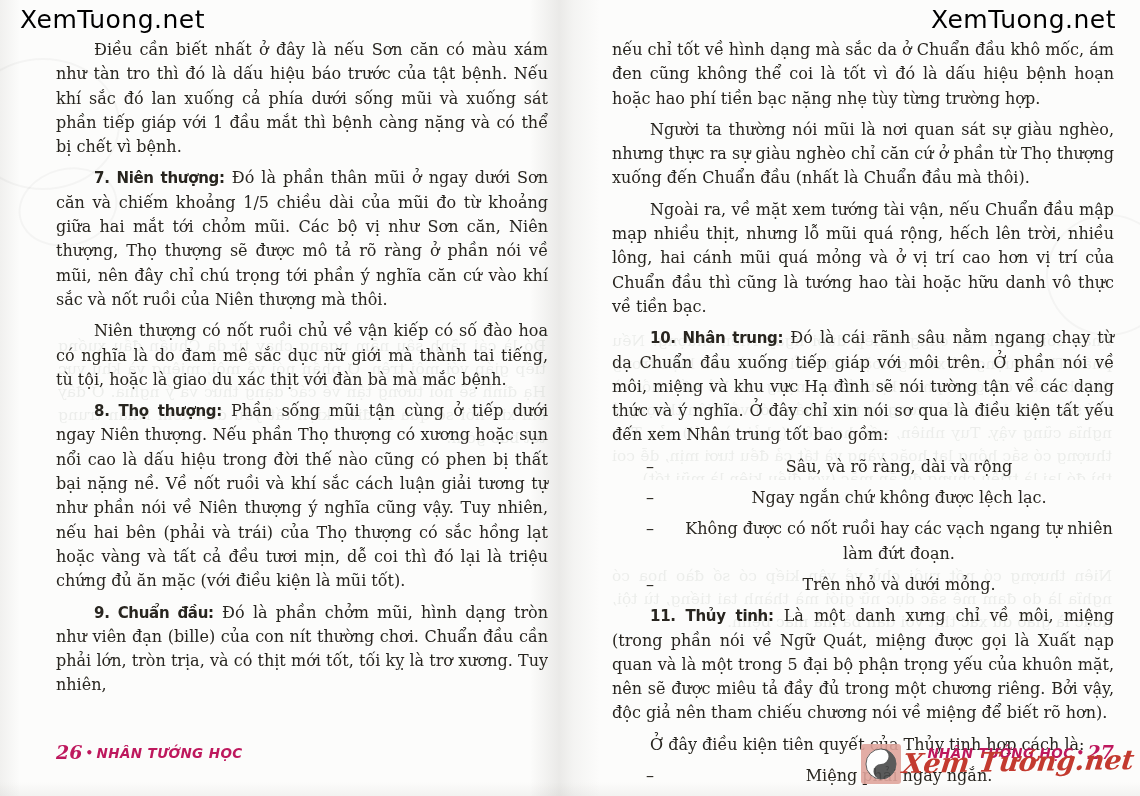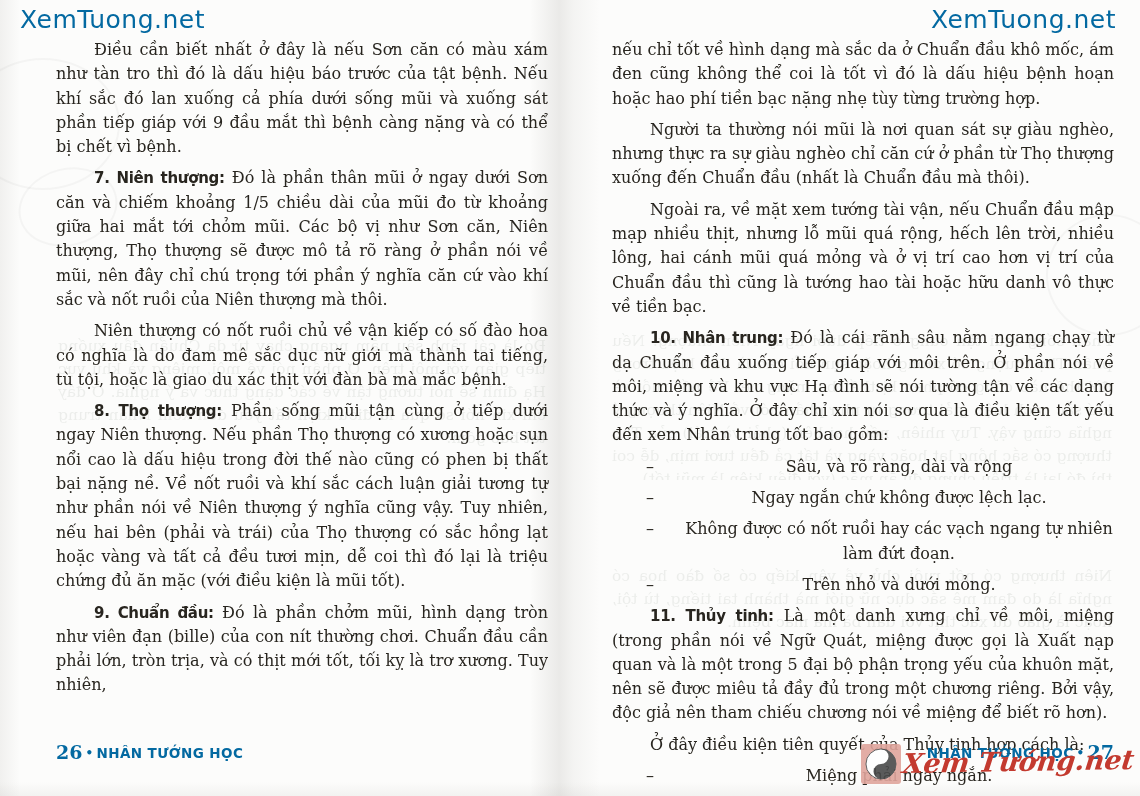--- a/index.html
+++ b/index.html
@@ -23,21 +23,21 @@
     pointer-events:none;
   }
   .edge-shade-bottom{
     position:absolute;left:0;bottom:0;width:100%;height:14px;
     background:linear-gradient(0deg, rgba(90,85,75,0.06), rgba(0,0,0,0));
     pointer-events:none;
   }
   .wm{
     position:absolute;top:5px;
     font-family:"DejaVu Sans", sans-serif;
-    font-size:25px;color:#0369a1;letter-spacing:0.5px;
+    font-size:25px;color:#000000;letter-spacing:0.5px;
   }
   .wm-left{left:20px;}
   .wm-right{right:24px;}
   .col{
     position:absolute;top:38px;
     text-align:justify;
     font-size:16px;line-height:24.3px;
   }
   .col-left{left:56px;width:492px;}
   .col-right{left:612px;width:502px;}
@@ -47,22 +47,23 @@
   .run-head{
     font-family:"DejaVu Sans", sans-serif;
     font-weight:700;font-size:15px;letter-spacing:-0.3px;
   }
   .bullet{display:flex;margin:0 0 7px 0;padding-left:34px;}
   .bullet .dash{width:38px;flex:none;}
   .bullet .btext{flex:1;text-align:center;}
   .footer{
     position:absolute;top:741px;
     font-family:"DejaVu Sans", sans-serif;
-    font-weight:700;font-size:13.5px;letter-spacing:0.4px;color:#0369a1;
+    font-weight:700;font-size:13.5px;letter-spacing:0.4px;color:#be185d;
     white-space:nowrap;
+    font-style:italic;
   }
   .footer-left{left:56px;}
   .footer-right{right:26px;}
   .page-num{
     font-family:"DejaVu Serif", serif;
     font-size:19px;font-weight:700;letter-spacing:0;
     vertical-align:-1px;
   }
   .footer .sep{font-size:12px;vertical-align:1px;padding:0 3px;}
   .logo{
@@ -113,21 +114,21 @@
   <div class="artifact a3"></div>
 
   <div class="ghost ghost1">Phần sống mũi tận cùng ở tiếp dưới ngay Niên thượng. Nếu phần Thọ thượng có xương hoặc sụn nổi cao là dấu hiệu trong đời thế nào cũng có phen bị thất bại nặng nề. Về nốt ruồi và khí sắc cách luận giải tương tự như phần nói về Niên thượng ý nghĩa cũng vậy. Tuy nhiên, nếu hai bên (phải và trái) của Thọ thượng có sắc hồng lạt hoặc vàng và tất cả đều tươi mịn, dễ coi thì đó lại là triệu chứng đủ ăn mặc (với điều kiện là mũi tốt).</div>
   <div class="ghost ghost2">Niên thượng có nốt ruồi chủ về vận kiếp có số đào hoa có nghĩa là do đam mê sắc dục nữ giới mà thành tai tiếng, tù tội, hoặc là giao du xác thịt với đàn bà mà mắc bệnh.</div>
   <div class="ghost ghost3">Đó là cái rãnh sâu nằm ngang chạy từ dạ Chuẩn đầu xuống tiếp giáp với môi trên. Ở phần nói về môi, miệng và khu vực Hạ đình sẽ nói tường tận về các dạng thức và ý nghĩa. Ở đây chỉ xin nói sơ qua là điều kiện tất yếu đến xem Nhân trung tốt bao gồm:</div>
 
   <div class="wm wm-left">XemTuong.net</div>
   <div class="wm wm-right">XemTuong.net</div>
 
   <div class="col col-left">
-    <p class="indent"><span>Điều cần biết nhất ở đây là nếu Sơn căn có màu xám như tàn tro thì đó là dấu hiệu báo trước của tật bệnh. Nếu khí sắc đó lan xuống cả phía dưới sống mũi và xuống sát phần tiếp giáp với 9 đầu mắt thì bệnh càng nặng và có thể bị chết vì bệnh.</span></p>
+    <p class="indent"><span>Điều cần biết nhất ở đây là nếu Sơn căn có màu xám như tàn tro thì đó là dấu hiệu báo trước của tật bệnh. Nếu khí sắc đó lan xuống cả phía dưới sống mũi và xuống sát phần tiếp giáp với 1 đầu mắt thì bệnh càng nặng và có thể bị chết vì bệnh.</span></p>
     <p class="indent head-para"><span class="run-head">7. Niên thượng:</span> <span>Đó là phần thân mũi ở ngay dưới Sơn căn và chiếm khoảng 1/5 chiều dài của mũi đo từ khoảng giữa hai mắt tới chỏm mũi. Các bộ vị như Sơn căn, Niên thượng, Thọ thượng sẽ được mô tả rõ ràng ở phần nói về mũi, nên đây chỉ chú trọng tới phần ý nghĩa căn cứ vào khí sắc và nốt ruồi của Niên thượng mà thôi.</span></p>
     <p class="indent"><span>Niên thượng có nốt ruồi chủ về vận kiếp có số đào hoa có nghĩa là do đam mê sắc dục nữ giới mà thành tai tiếng, tù tội, hoặc là giao du xác thịt với đàn bà mà mắc bệnh.</span></p>
     <p class="indent head-para"><span class="run-head">8. Thọ thượng:</span> <span>Phần sống mũi tận cùng ở tiếp dưới ngay Niên thượng. Nếu phần Thọ thượng có xương hoặc sụn nổi cao là dấu hiệu trong đời thế nào cũng có phen bị thất bại nặng nề. Về nốt ruồi và khí sắc cách luận giải tương tự như phần nói về Niên thượng ý nghĩa cũng vậy. Tuy nhiên, nếu hai bên (phải và trái) của Thọ thượng có sắc hồng lạt hoặc vàng và tất cả đều tươi mịn, dễ coi thì đó lại là triệu chứng đủ ăn mặc (với điều kiện là mũi tốt).</span></p>
     <p class="indent head-para"><span class="run-head">9. Chuẩn đầu:</span> <span>Đó là phần chởm mũi, hình dạng tròn như viên đạn (bille) của con nít thường chơi. Chuẩn đầu cần phải lớn, tròn trịa, và có thịt mới tốt, tối kỵ là trơ xương. Tuy nhiên,</span></p>
   </div>
 
   <div class="col col-right">
     <p><span>nếu chỉ tốt về hình dạng mà sắc da ở Chuẩn đầu khô mốc, ám đen cũng không thể coi là tốt vì đó là dấu hiệu bệnh hoạn hoặc hao phí tiền bạc nặng nhẹ tùy từng trường hợp.</span></p>
     <p class="indent"><span>Người ta thường nói mũi là nơi quan sát sự giàu nghèo, nhưng thực ra sự giàu nghèo chỉ căn cứ ở phần từ Thọ thượng xuống đến Chuẩn đầu (nhất là Chuẩn đầu mà thôi).</span></p>
     <p class="indent"><span>Ngoài ra, về mặt xem tướng tài vận, nếu Chuẩn đầu mập mạp nhiều thịt, nhưng lỗ mũi quá rộng, hếch lên trời, nhiều lông, hai cánh mũi quá mỏng và ở vị trí cao hơn vị trí của Chuẩn đầu thì cũng là tướng hao tài hoặc hữu danh vô thực về tiền bạc.</span></p>

